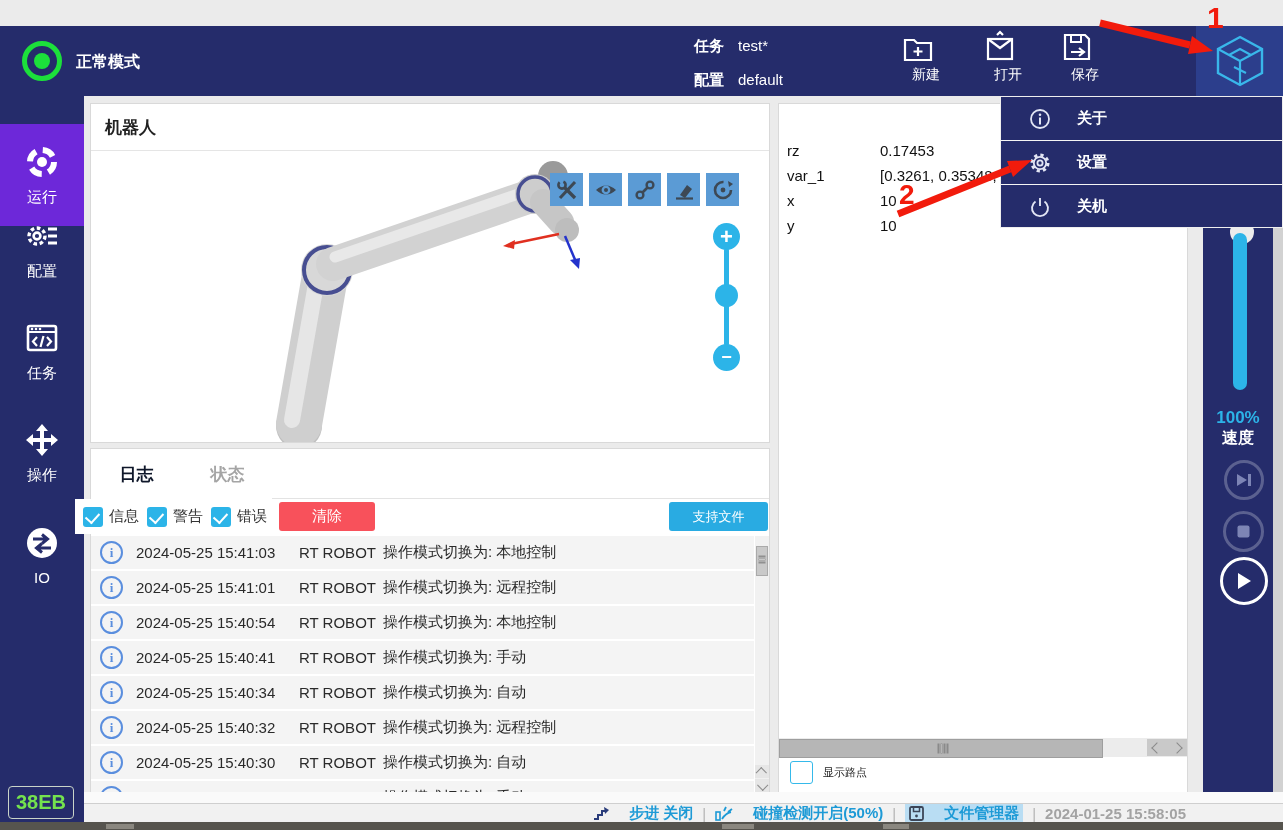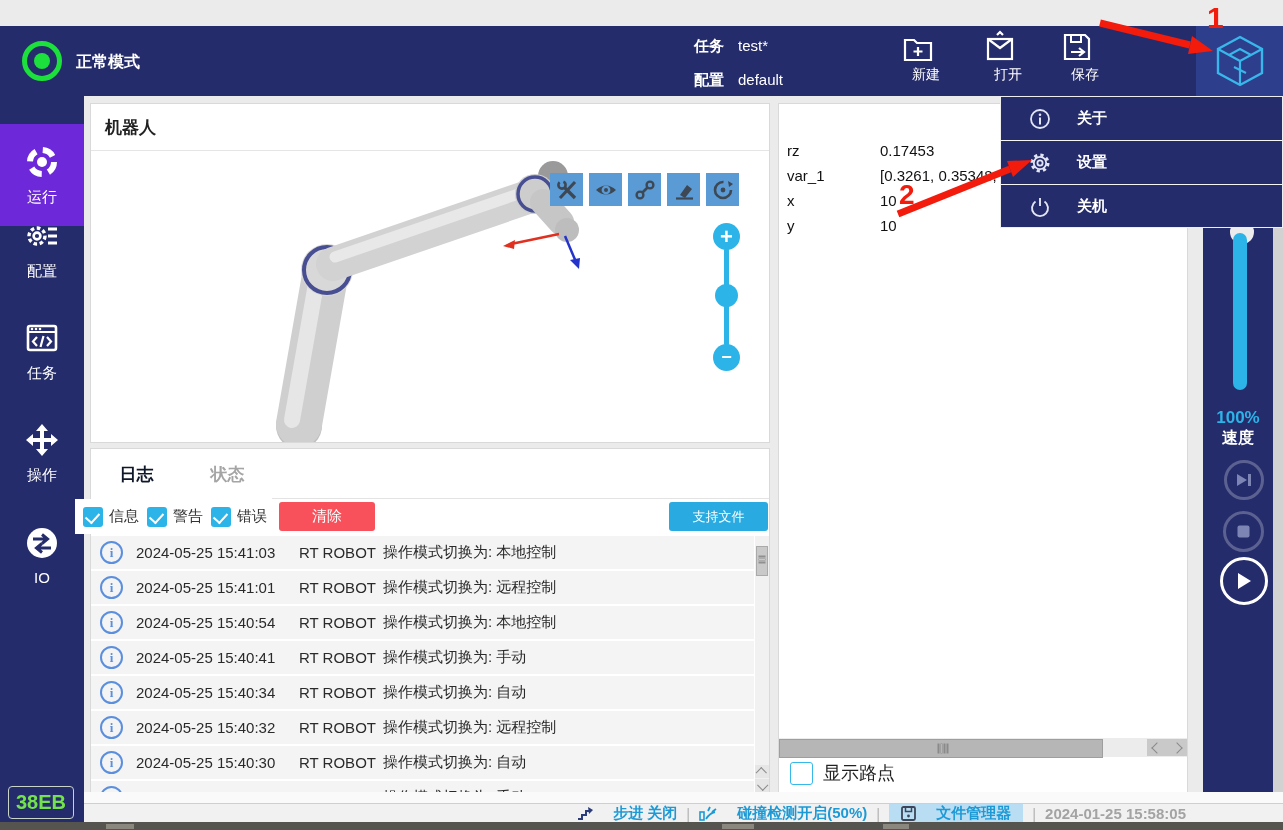--- a/index.html
+++ b/index.html
@@ -97,21 +97,21 @@
   .vars-rows{left:779px;top:138px;width:408px;}
   .var-row{height:25px;display:flex;align-items:center;font-size:15px;color:#111;}
   .var-name{width:101px;padding-left:8px;box-sizing:border-box;}
   .var-value{white-space:nowrap;}
   .hscroll{left:779px;top:738px;width:408px;height:19px;background:#ececec;}
   .hthumb{left:779px;top:739px;width:322px;height:17px;background:#b6b6b6;border:1px solid #9e9e9e;position:absolute;}
   .hthumb::after{content:"";position:absolute;left:50%;top:4px;width:1px;height:9px;
       box-shadow:0 0 0 0.5px #8a8a8a,3px 0 0 0.5px #8a8a8a,6px 0 0 0.5px #8a8a8a,-3px 0 0 0.5px #8a8a8a;}
   .hbtn-l{left:1147px;} .hbtn-r{left:1167px;}
   .hstep{top:739px;width:20px;height:17px;background:#c9c9c9;position:absolute;display:flex;align-items:center;justify-content:center;cursor:pointer;}
-  .waypoints{left:790px;top:761px;display:flex;align-items:center;gap:10px;font-size:18px;color:#222;}
+  .waypoints{left:790px;top:761px;display:flex;align-items:center;gap:10px;font-size:11px;color:#222;}
 
   
   .right-strip{left:1203px;top:96px;width:70px;height:708px;background:#252c6b;}
   .right-edge{left:1273px;top:96px;width:10px;height:708px;background:#d2d2d2;}
   .slider-handle{left:1230px;top:220px;width:24px;height:24px;border-radius:50%;background:#ececec;z-index:20;}
   .slider-track{left:1233px;top:233px;width:14px;height:157px;background:#2cb4e8;border-radius:8px;z-index:21;}
   .speed-pct{left:1203px;top:408px;width:70px;text-align:center;color:#2cb4e8;font-size:17px;font-weight:bold;}
   .speed-lbl{left:1203px;top:428px;width:70px;text-align:center;color:#fff;font-size:16px;font-weight:bold;}
   .cir-btn{position:absolute;border-radius:50%;display:flex;align-items:center;justify-content:center;cursor:pointer;}
   .cir-btn.dim{border:3px solid rgba(255,255,255,0.25);}
@@ -124,21 +124,21 @@
   .menu-item svg{margin-left:28px;} 
   .menu-item .mlbl{color:#fff;font-size:15px;font-weight:bold;margin-left:26px;}
 
   
   .white-strip{left:84px;top:792px;width:1199px;height:12px;background:#fafafa;}
   .statusbar{left:84px;top:803px;width:1199px;height:19px;background:#f1f1f1;border-top:1px solid #cfcfcf;
              display:flex;align-items:center;justify-content:flex-end;padding-right:97px;gap:9px;
              font-size:15px;font-weight:bold;color:#1d9ad6;}
   .sb-item{display:flex;align-items:center;gap:20px;}
   .sb-sep{color:#b5b5b5;font-weight:normal;}
-  .sb-fm{background:#b9ddf3;padding:0 12px;height:18px;}
+  .sb-fm{background:#b9ddf3;padding:0 4px;height:18px;}
   .sb-time{color:#a3a3a3;font-weight:bold;}
   .bottom-strip{left:0;top:822px;width:1283px;height:8px;background:#56544e;}
   .bblock{position:absolute;top:824px;height:5px;background:#8a877f;}
 
   
   .annot-svg{left:0;top:0;z-index:70;pointer-events:none;}
   .annot-num{position:absolute;z-index:71;color:#f21b0c;font-weight:bold;pointer-events:none;}
   #n1{left:1207px;top:1px;font-size:30px;}
   #n2{left:899px;top:179px;font-size:28px;}
 </style>

